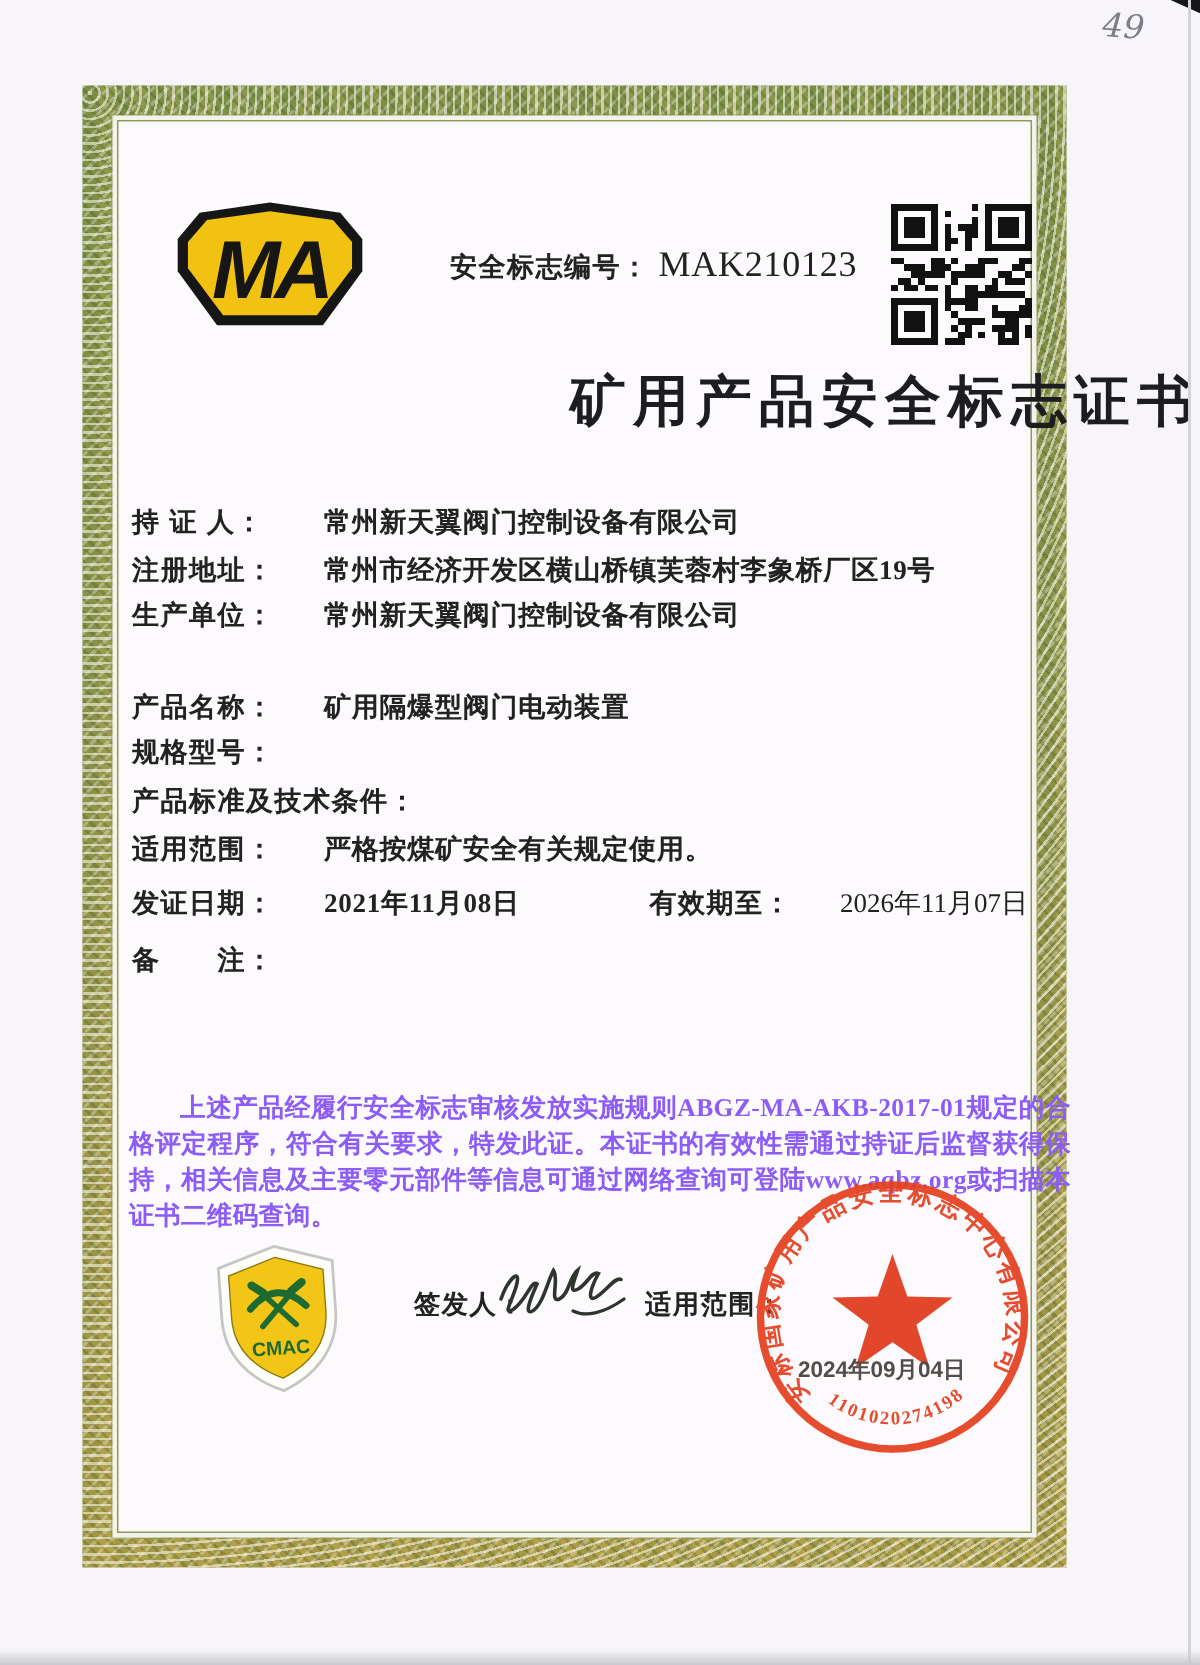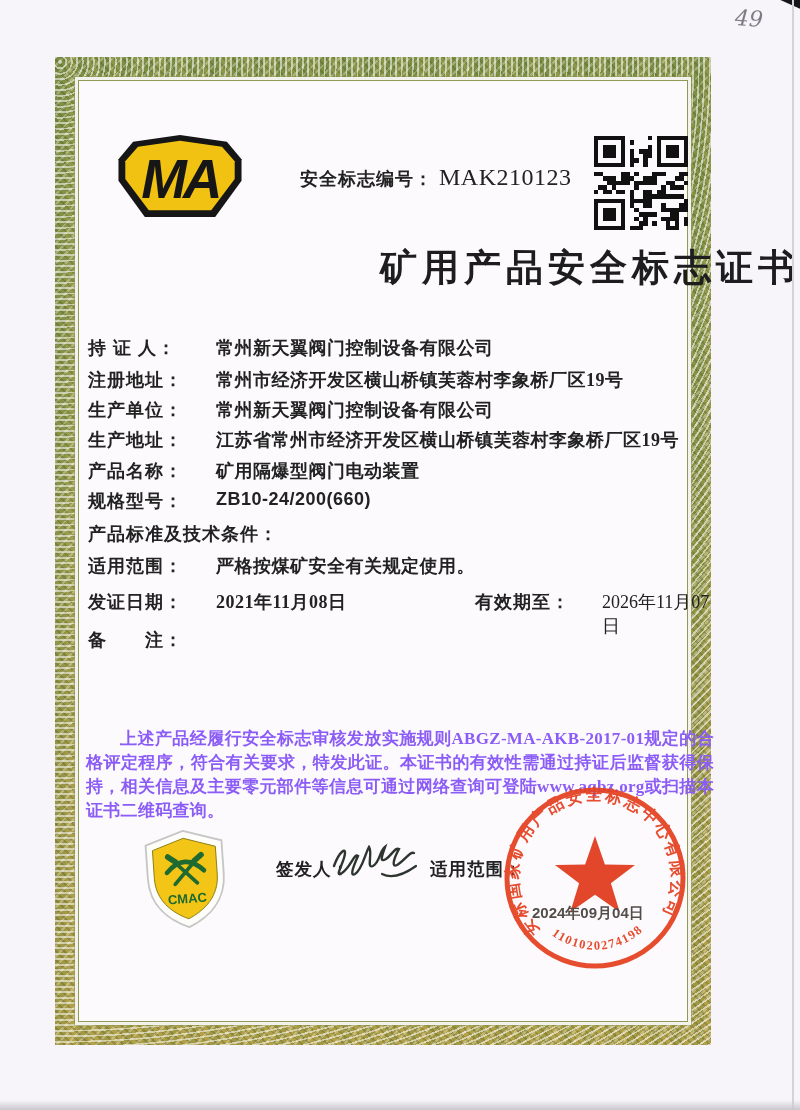--- a/index.html
+++ b/index.html
@@ -36,21 +36,21 @@
            font-size:37px; font-weight:900; letter-spacing:5px; color:#1d1d1f; }
 
   
   .row { position:absolute; left:88px; width:626px; display:flex; align-items:flex-start;
          font-size:18px; color:#222; }
   .flabel { flex:0 0 128px; font-weight:700; letter-spacing:1px; }
   .fvalue { flex:1; font-family:"Liberation Serif", serif; font-weight:700; letter-spacing:0.5px; }
   .fvalue.latin { font-family:"Liberation Sans", sans-serif; font-weight:700; }
   .row.std .flabel { flex:0 0 224px; padding-top:10px; }
   .row.std .fvalue { line-height:1.25; }
-  .row.dates .flabel2 { flex:0 0 115px; font-weight:700; letter-spacing:1px; margin-left:74px; }
+  .row.dates .flabel2 { flex:0 0 115px; font-weight:700; letter-spacing:1px; margin-left:32px; }
   .row.dates .fvalue { flex:0 0 185px; }
   .row.dates .fvalue2 { font-family:"Liberation Serif", serif; font-weight:400;margin-left:12px; }
 
   
   .statement { position:absolute; left:86px; top:727px; width:628px; font-family:"Liberation Serif", serif;
                font-weight:700; font-size:17px; line-height:1.42; color:#8b5cf6;
                text-align:justify; text-indent:2em; letter-spacing:0.3px; }
 
   
   .cmac { position:absolute; left:137px; top:828px; width:98px; height:102px; transform:rotate(-4deg); }
@@ -319,31 +319,26 @@
     <span class="fvalue">常州新天翼阀门控制设备有限公司</span>
   </div>
   <div class="row" style="top:368px">
     <span class="flabel">注册地址：</span>
     <span class="fvalue">常州市经济开发区横山桥镇芙蓉村李象桥厂区19号</span>
   </div>
   <div class="row" style="top:398px">
     <span class="flabel">生产单位：</span>
     <span class="fvalue">常州新天翼阀门控制设备有限公司</span>
   </div>
-  <div class="row" style="top:428px">
-    <span class="flabel">生产地址：</span>
-    <span class="fvalue">江苏省常州市经济开发区横山桥镇芙蓉村李象桥厂区19号</span>
-  </div>
   <div class="row" style="top:459px">
     <span class="flabel">产品名称：</span>
     <span class="fvalue">矿用隔爆型阀门电动装置</span>
   </div>
   <div class="row" style="top:489px">
     <span class="flabel">规格型号：</span>
-    <span class="fvalue latin">ZB10-24/200(660)</span>
   </div>
   <div class="row std" style="top:512px">
     <span class="flabel">产品标准及技术条件：</span>
   </div>
   <div class="row" style="top:554px">
     <span class="flabel">适用范围：</span>
     <span class="fvalue">严格按煤矿安全有关规定使用。</span>
   </div>
   <div class="row dates" style="top:590px">
     <span class="flabel">发证日期：</span>

